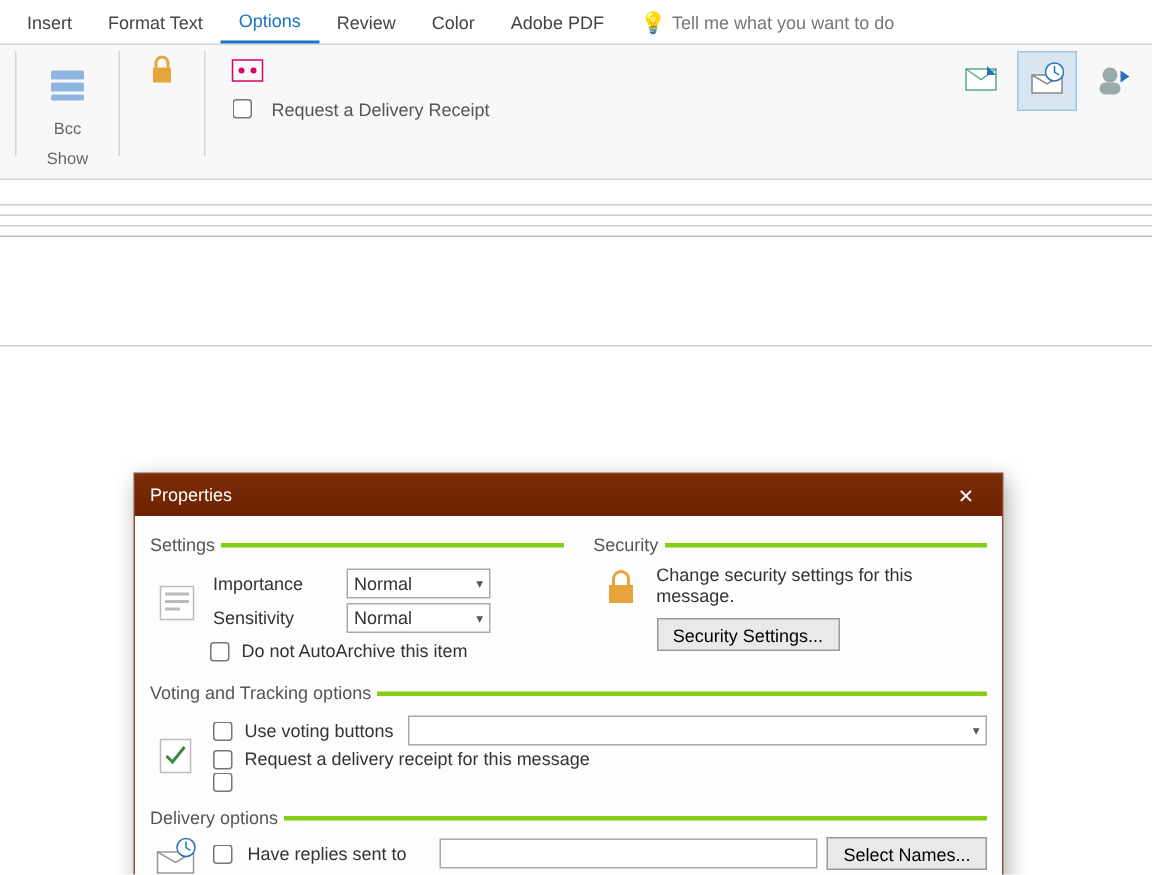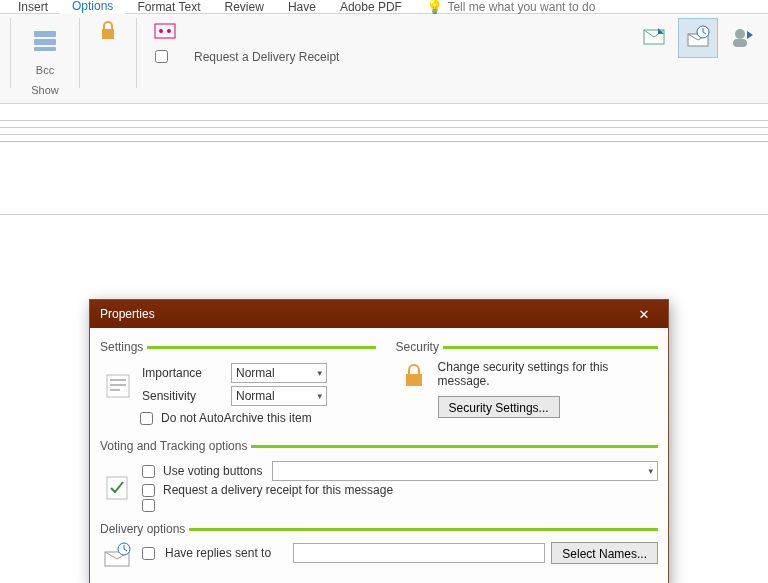--- a/index.html
+++ b/index.html
@@ -11,21 +11,21 @@
     background: #fff;
     width: 768px;
     height: 583px;
     position: relative;
     overflow: hidden;
   }
   
   .ribbon-tabs {
     display: flex;
     align-items: center;
-    height: 14px;
+    height: 30px;
     border-bottom: 1px solid #d5d5d5;
     padding-left: 6px;
     gap: 0;
   }
   .ribbon-tab {
     padding: 6px 12px;
     cursor: pointer;
     color: #444;
   }
   .ribbon-tab.active {
@@ -43,21 +43,21 @@
     border-bottom: 1px solid #d5d5d5;
     padding: 4px 6px 0 6px;
     gap: 10px;
     position: relative;
   }
   .ribbon-group { display:flex; flex-direction:column; align-items:center; gap:2px; color:#555; }
   .ribbon-group.small-btns .row { display:flex; gap:4px;}
   .ribbon-btn-large { width:40px; height:44px; display:flex; align-items:center; justify-content:center; }
   .ribbon-sep { width:1px; background:#d5d5d5; height:70px; margin:0 4px;}
   .ribbon-label { font-size:11px; color:#666; text-align:center; }
-  .delivery-receipt { display:flex; align-items:flex-start; gap:22px; padding:4px;}
+  .delivery-receipt { display:flex; align-items:flex-start; gap:9px; padding:4px;}
   .small-icon-box { width:28px; height:26px; display:flex; align-items:center; justify-content:center; border:1px solid transparent;}
   .ribbon-right { display:flex; gap:4px; margin-left:auto; }
   .ribbon-toggle { width:40px; height:40px; display:flex; align-items:center; justify-content:center; border:1px solid transparent;}
   .ribbon-toggle.selected { background:#d8e6f2; border:1px solid #9ec6e4;}
   .below-ribbon-lines { padding-top:10px;}
   .below-ribbon-lines .line { height:1px; background:#ccc; margin:6px 0;}
   .below-ribbon-lines .line.thick { height:1px; background:#bbb;}
 
   
   .dialog {
@@ -121,24 +121,24 @@
   .relpos{position:relative;}
 
   
   svg { display:block; }
 </style>
 </head>
 <body>
 
 <div class="ribbon-tabs">
   <div class="ribbon-tab">Insert</div>
+  <div class="ribbon-tab">Format Text</div>
   <div class="ribbon-tab active">Options</div>
-  <div class="ribbon-tab">Format Text</div>
   <div class="ribbon-tab">Review</div>
-  <div class="ribbon-tab">Have</div>
+  <div class="ribbon-tab">Color</div>
   <div class="ribbon-tab">Adobe PDF</div>
   <div class="tell-me">
     <span class="bulb">💡</span>
     <span>Tell me what you want to do</span>
   </div>
 </div>
 
 <div class="ribbon-body">
   <div class="ribbon-sep"></div>
   <div class="ribbon-group">

